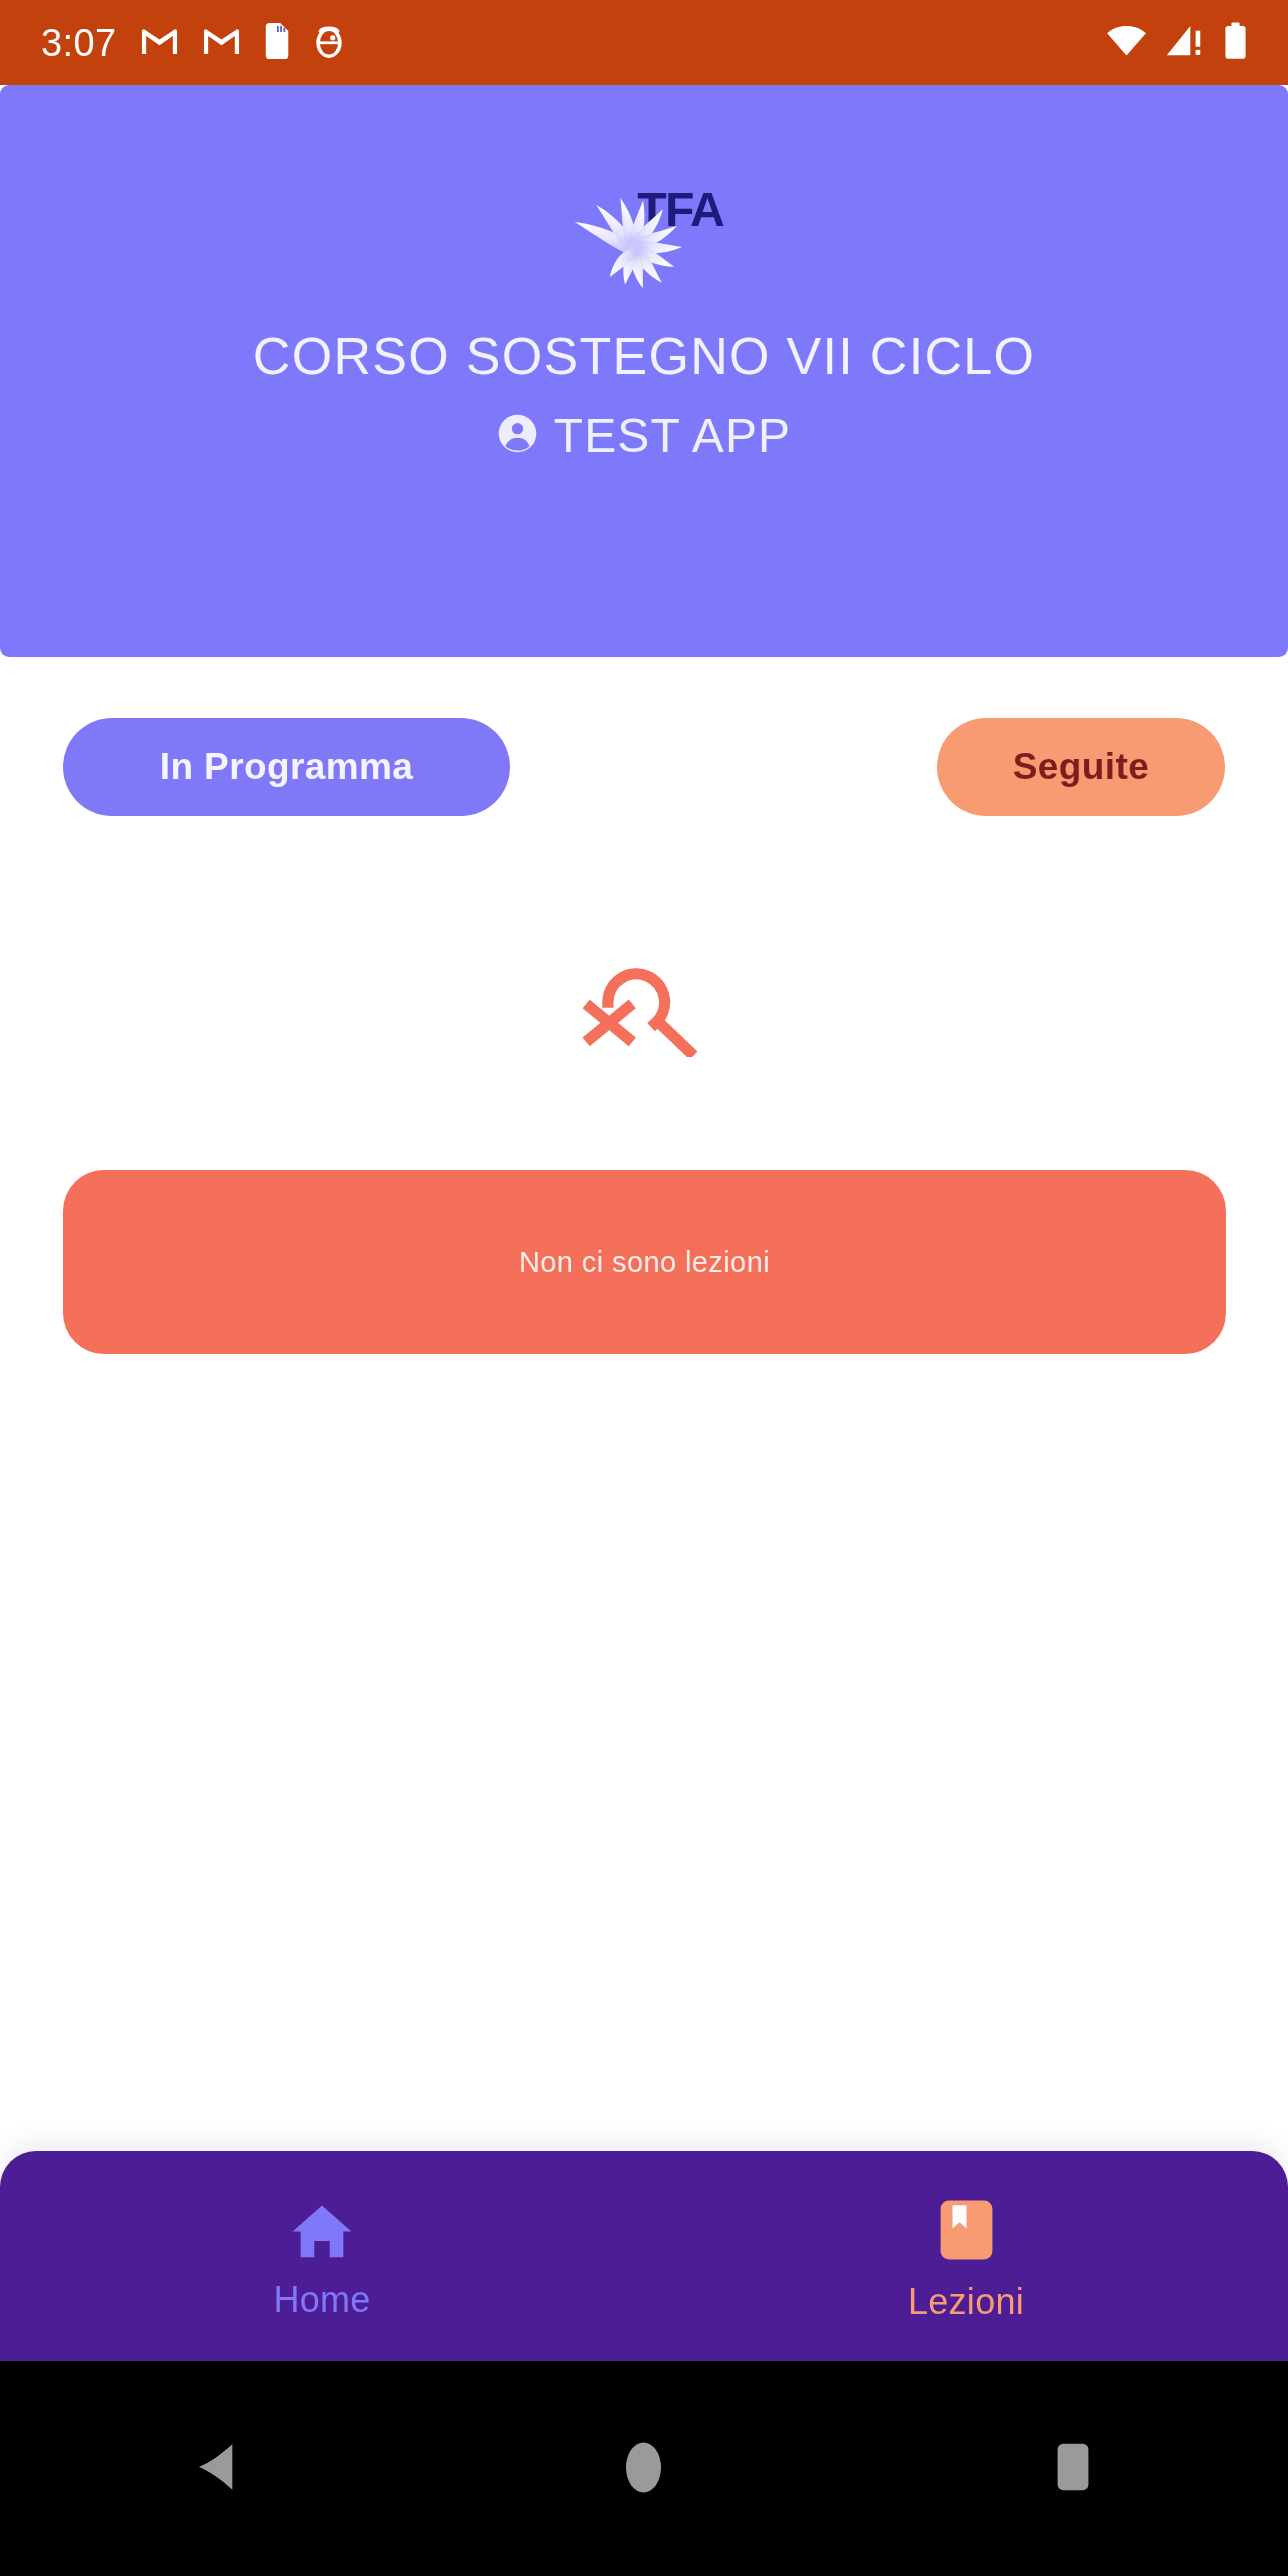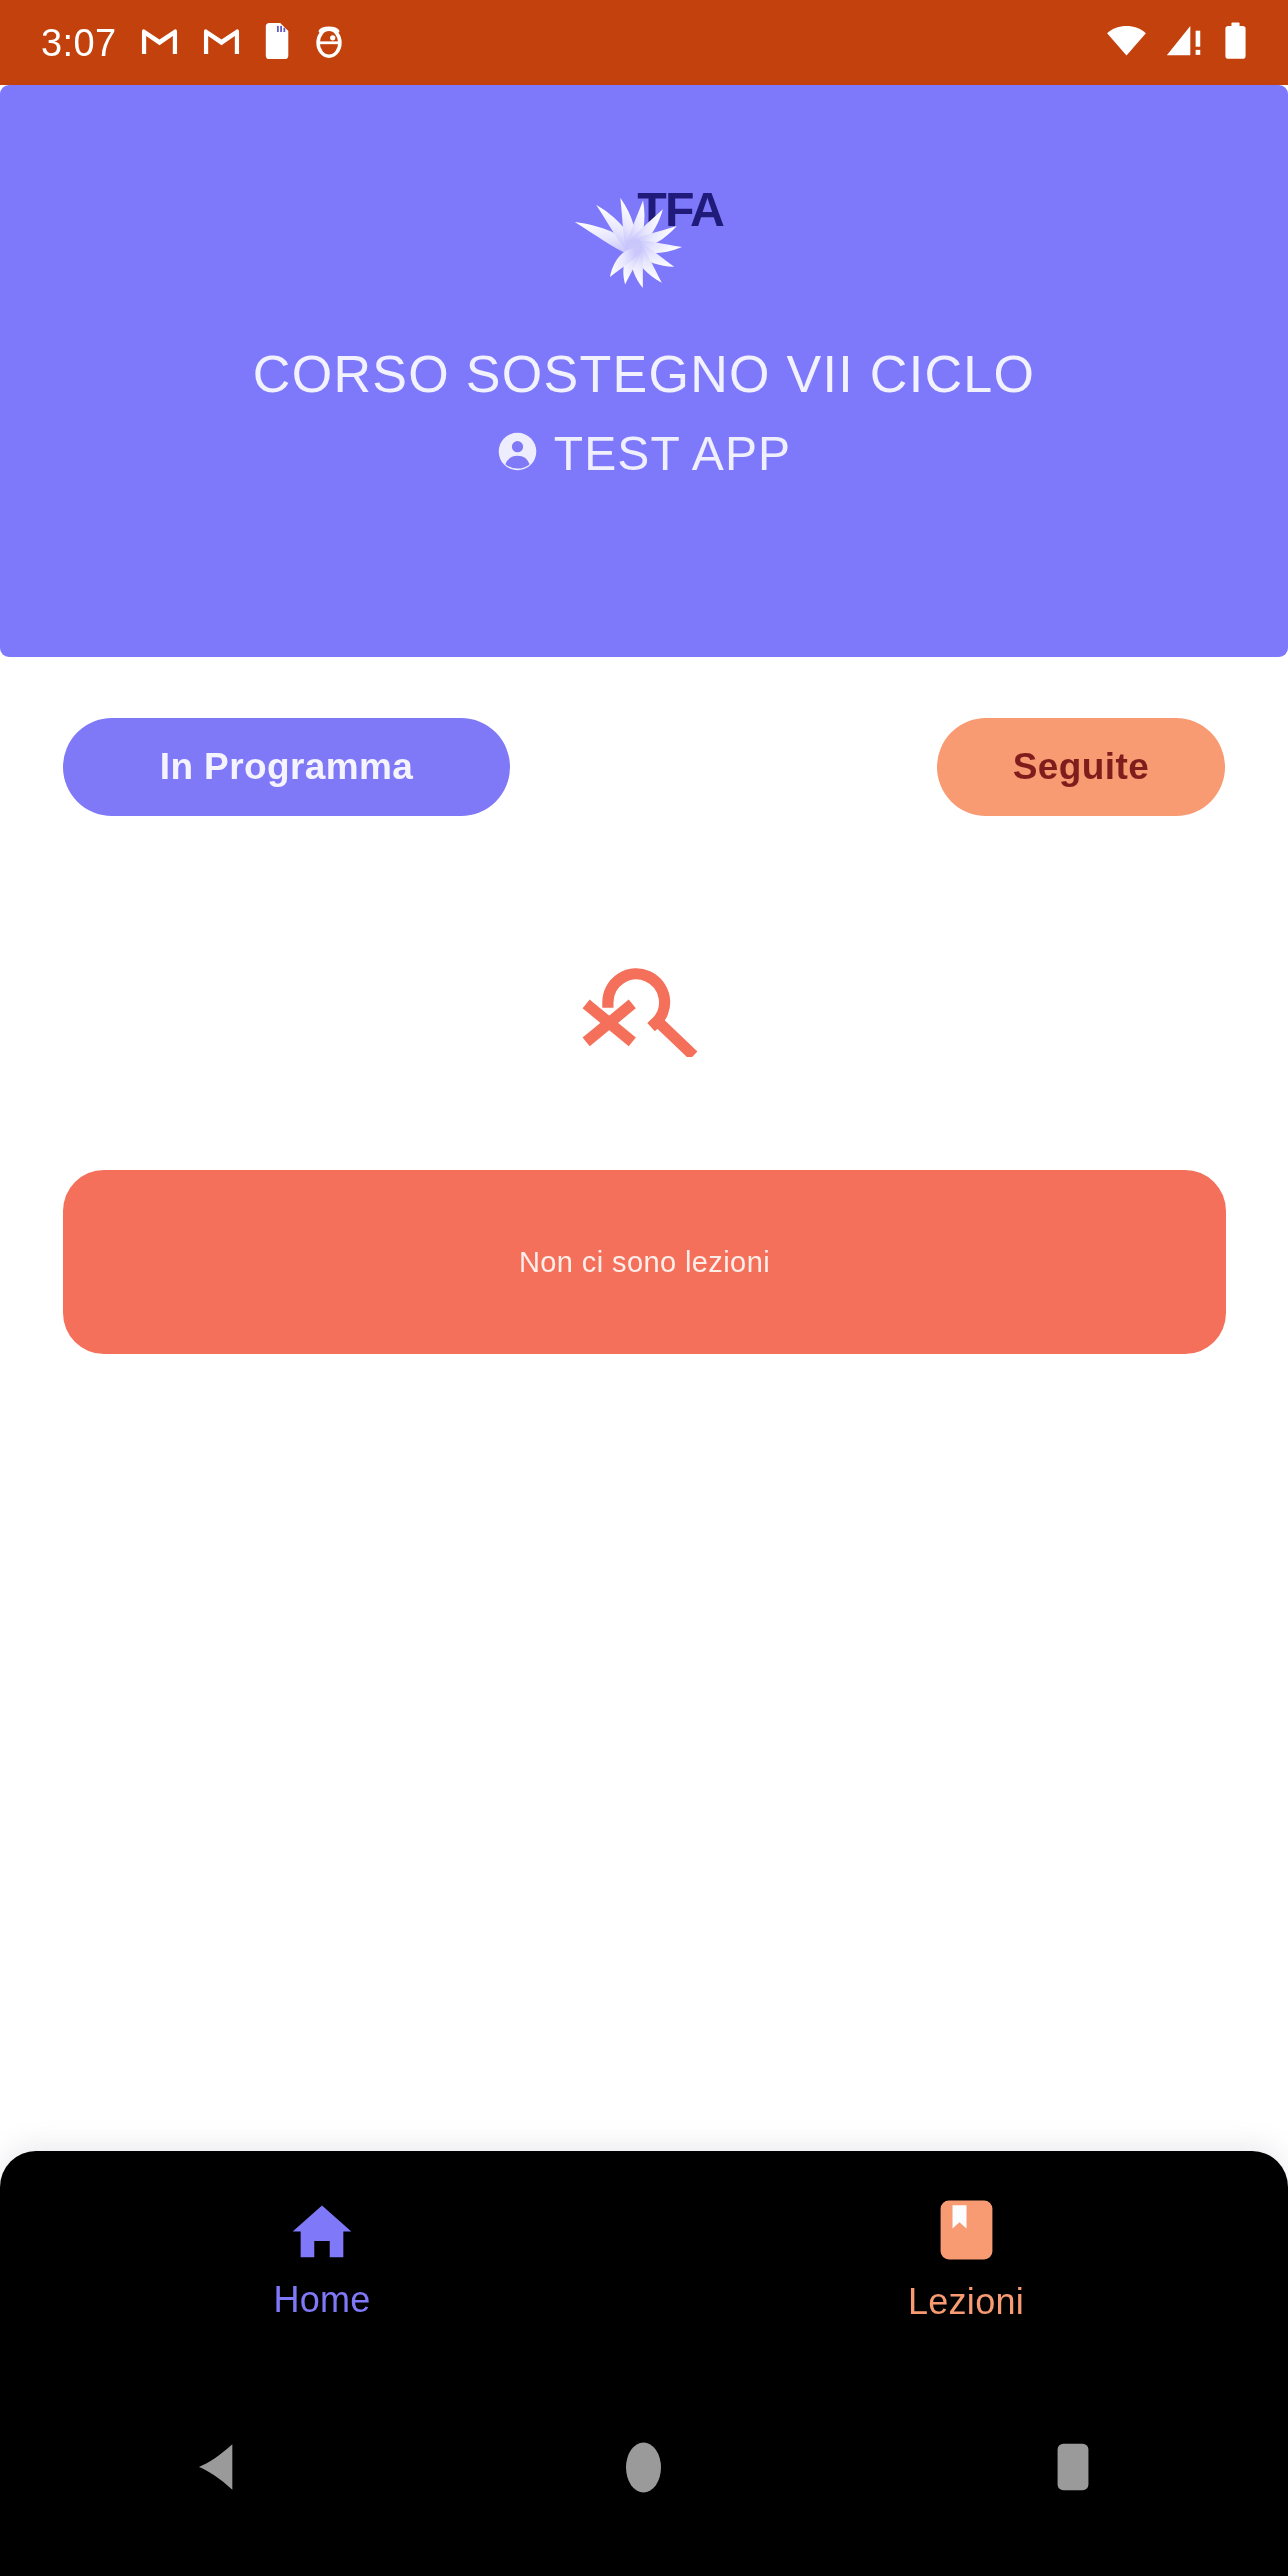--- a/index.html
+++ b/index.html
@@ -47,21 +47,21 @@
     display:flex; flex-direction:column;
     align-items:center;
     border-radius:9px;
   }
   #brand-logo {
     margin-top:77px;
     width:179px; height:152px;
     position:relative;
   }
   #course-title {
-    margin-top:30px;
+    margin-top:12px;
     color:#f2f1fe;
     font-size:52px;
     font-weight:300;
     letter-spacing:1.3px;
     white-space:nowrap;
     text-align:center;
   }
   #account-row {
     margin-top:21.5px;
     display:flex; align-items:center; gap:16px;
@@ -132,21 +132,21 @@
     width:1288px; height:107px;
     background:linear-gradient(to bottom,
                rgba(255,255,255,0) 0%,
                rgba(236,236,240,0.55) 75%,
                rgba(232,232,238,0.8) 100%);
     z-index:18;
   }
   #bottom-nav {
     position:absolute; left:0; bottom:215px;
     width:1288px; height:210px;
-    background:#000000;
+    background:#4c1d95;
     border-top-left-radius:36px;
     border-top-right-radius:36px;
     box-shadow:0 -9px 23px rgba(120,120,150,0.13);
     display:flex; align-items:center;
     z-index:20;
   }
   .nav-item {
     flex:1;
     display:flex; flex-direction:column;
     align-items:center; justify-content:center;

